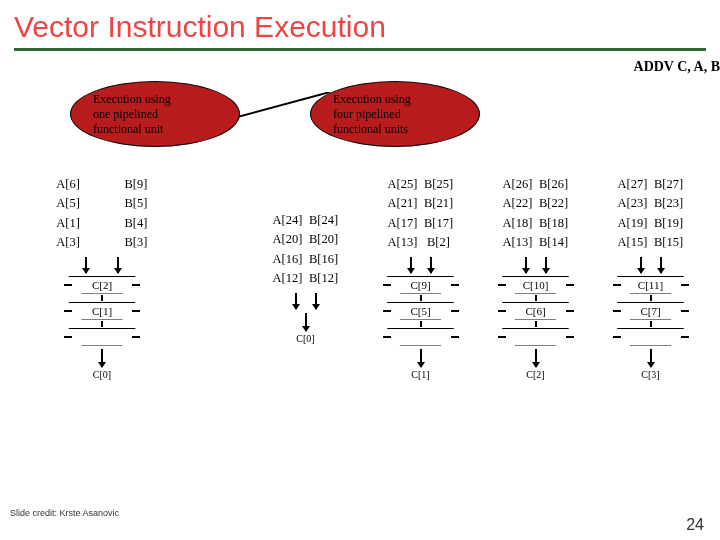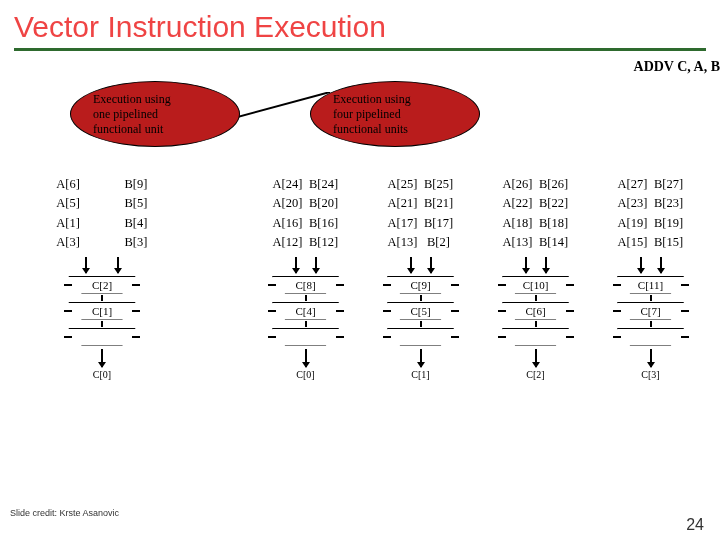--- a/index.html
+++ b/index.html
@@ -244,39 +244,20 @@
           <span>B[16]</span>
         </div>
         <div class="pair-row">
           <span>A[12]</span>
           <span>B[12]</span>
         </div>
         <div class="arrows-down">
           <div class="varrow"></div>
           <div class="varrow"></div>
         </div>
-        <div class="fu">
-          <div class="trap-wrap">
-            <div class="tick l"></div>
-            <div class="trap">C[8]</div>
-            <div class="tick r"></div>
-          </div>
-          <div class="conn"></div>
-          <div class="trap-wrap">
-            <div class="tick l"></div>
-            <div class="trap">C[4]</div>
-            <div class="tick r"></div>
-          </div>
-          <div class="conn"></div>
-          <div class="trap-wrap">
-            <div class="tick l"></div>
-            <div class="trap"></div>
-            <div class="tick r"></div>
-          </div>
-        </div>
         <div class="out-arrow"></div>
         <div class="out-label">C[0]</div>
       </div>
       <div class="lane">
         <div class="pair-row">
           <span>A[25]</span>
           <span>B[25]</span>
         </div>
         <div class="pair-row">
           <span>A[21]</span>

